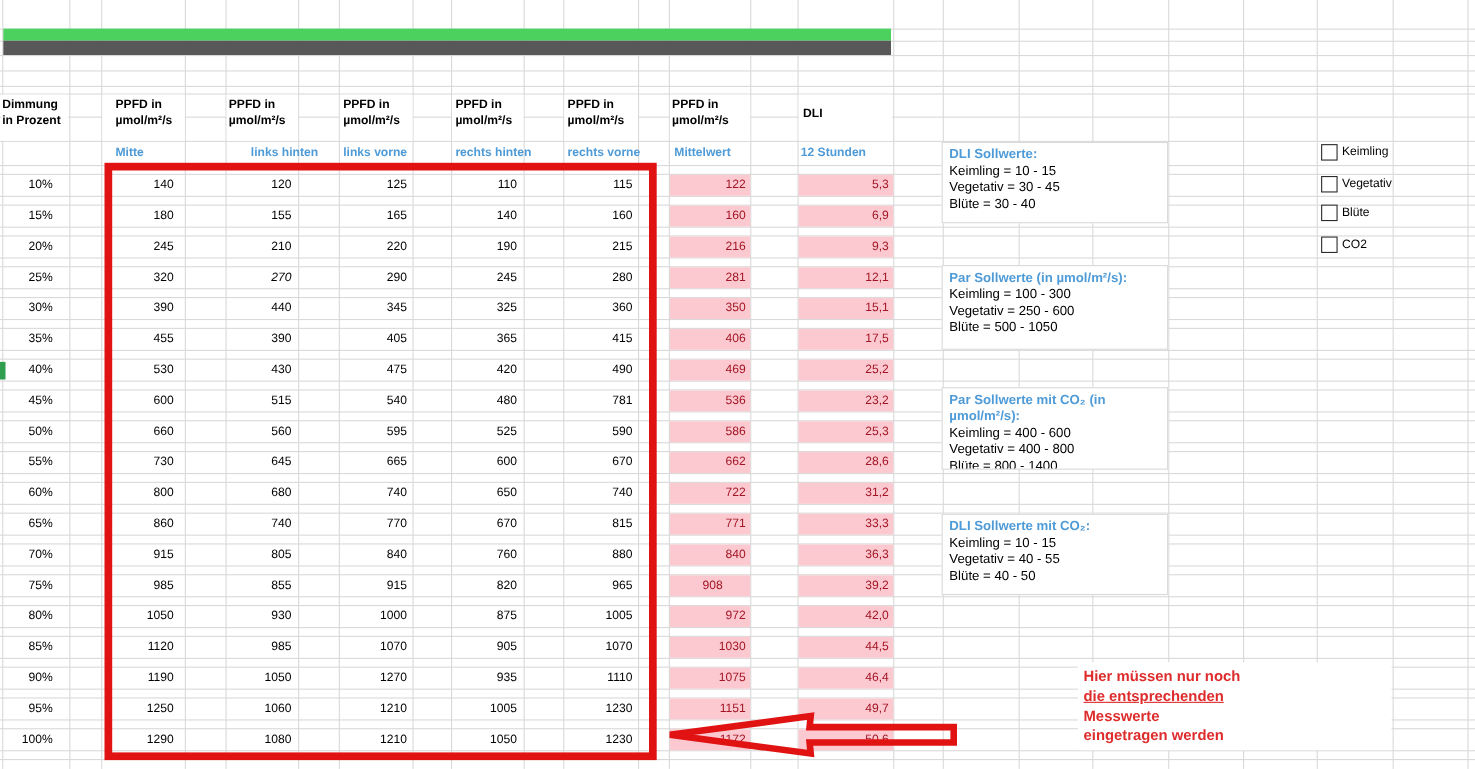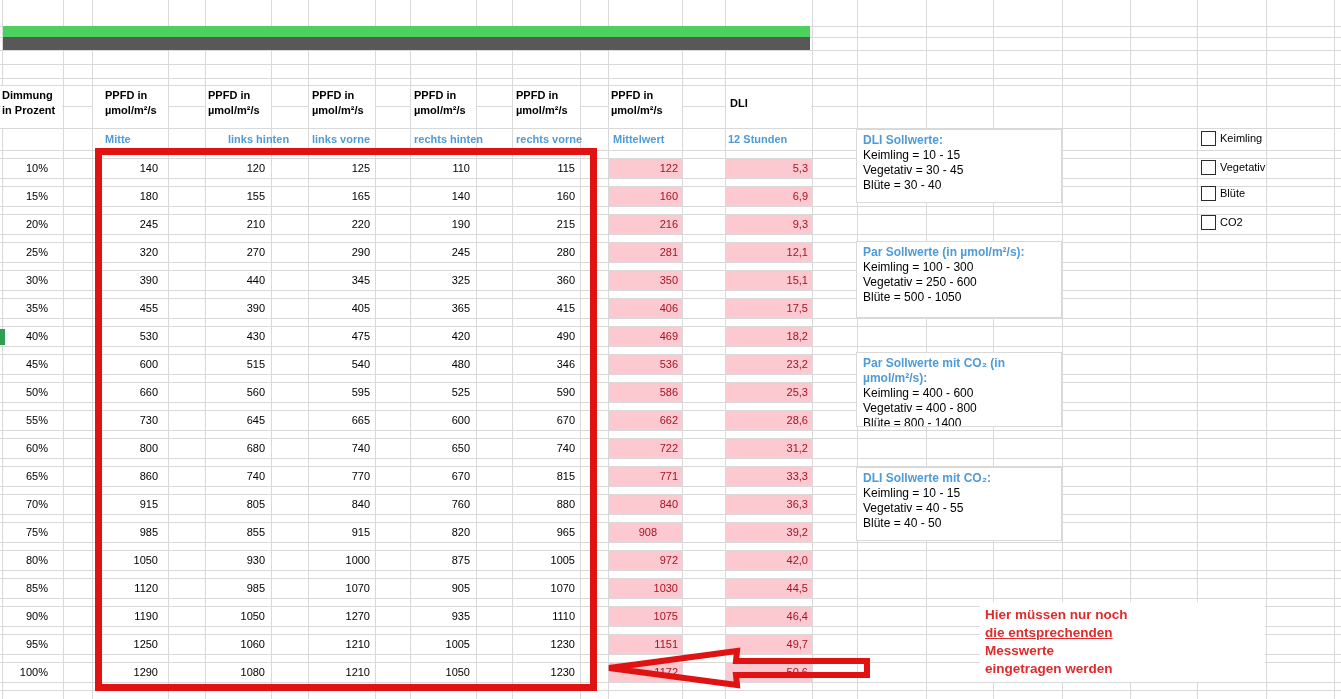--- a/index.html
+++ b/index.html
@@ -183,21 +183,21 @@
       <div class="num" style="left: 206px; top: 214px; width: 59px;">210</div>
       <div class="num" style="left: 309px; top: 214px; width: 61px;">220</div>
       <div class="num" style="left: 411px; top: 214px; width: 59px;">190</div>
       <div class="num" style="left: 513px; top: 214px; width: 62px;">215</div>
       <div class="pink" style="left: 609px; top: 215px; width: 73px; height: 19px;"></div>
       <div class="num pinknum" style="left: 609px; top: 214px; width: 69px;">216</div>
       <div class="pink" style="left: 726px; top: 215px; width: 86px; height: 19px;"></div>
       <div class="num pinknum" style="left: 726px; top: 214px; width: 82px;">9,3</div>
       <div class="num" style="left: 0px; top: 242px; width: 48px;">25%</div>
       <div class="num" style="left: 103px; top: 242px; width: 55px;">320</div>
-      <div class="num" style="left: 206px; top: 242px; width: 59px;">270</div>
+      <div class="num" style="left: 206px; top: 242px; width: 59px; font-style: italic;">270</div>
       <div class="num" style="left: 309px; top: 242px; width: 61px;">290</div>
       <div class="num" style="left: 411px; top: 242px; width: 59px;">245</div>
       <div class="num" style="left: 513px; top: 242px; width: 62px;">280</div>
       <div class="pink" style="left: 609px; top: 243px; width: 73px; height: 19px;"></div>
       <div class="num pinknum" style="left: 609px; top: 242px; width: 69px;">281</div>
       <div class="pink" style="left: 726px; top: 243px; width: 86px; height: 19px;"></div>
       <div class="num pinknum" style="left: 726px; top: 242px; width: 82px;">12,1</div>
       <div class="num" style="left: 0px; top: 270px; width: 48px;">30%</div>
       <div class="num" style="left: 103px; top: 270px; width: 55px;">390</div>
       <div class="num" style="left: 206px; top: 270px; width: 59px;">440</div>
@@ -220,27 +220,27 @@
       <div class="num pinknum" style="left: 726px; top: 298px; width: 82px;">17,5</div>
       <div class="num" style="left: 0px; top: 326px; width: 48px;">40%</div>
       <div class="num" style="left: 103px; top: 326px; width: 55px;">530</div>
       <div class="num" style="left: 206px; top: 326px; width: 59px;">430</div>
       <div class="num" style="left: 309px; top: 326px; width: 61px;">475</div>
       <div class="num" style="left: 411px; top: 326px; width: 59px;">420</div>
       <div class="num" style="left: 513px; top: 326px; width: 62px;">490</div>
       <div class="pink" style="left: 609px; top: 327px; width: 73px; height: 19px;"></div>
       <div class="num pinknum" style="left: 609px; top: 326px; width: 69px;">469</div>
       <div class="pink" style="left: 726px; top: 327px; width: 86px; height: 19px;"></div>
-      <div class="num pinknum" style="left: 726px; top: 326px; width: 82px;">18,2</div>
+      <div class="num pinknum" style="left: 726px; top: 326px; width: 82px;">25,2</div>
       <div class="num" style="left: 0px; top: 354px; width: 48px;">45%</div>
       <div class="num" style="left: 103px; top: 354px; width: 55px;">600</div>
       <div class="num" style="left: 206px; top: 354px; width: 59px;">515</div>
       <div class="num" style="left: 309px; top: 354px; width: 61px;">540</div>
       <div class="num" style="left: 411px; top: 354px; width: 59px;">480</div>
-      <div class="num" style="left: 513px; top: 354px; width: 62px;">346</div>
+      <div class="num" style="left: 513px; top: 354px; width: 62px;">781</div>
       <div class="pink" style="left: 609px; top: 355px; width: 73px; height: 19px;"></div>
       <div class="num pinknum" style="left: 609px; top: 354px; width: 69px;">536</div>
       <div class="pink" style="left: 726px; top: 355px; width: 86px; height: 19px;"></div>
       <div class="num pinknum" style="left: 726px; top: 354px; width: 82px;">23,2</div>
       <div class="num" style="left: 0px; top: 382px; width: 48px;">50%</div>
       <div class="num" style="left: 103px; top: 382px; width: 55px;">660</div>
       <div class="num" style="left: 206px; top: 382px; width: 59px;">560</div>
       <div class="num" style="left: 309px; top: 382px; width: 61px;">595</div>
       <div class="num" style="left: 411px; top: 382px; width: 59px;">525</div>
       <div class="num" style="left: 513px; top: 382px; width: 62px;">590</div>

